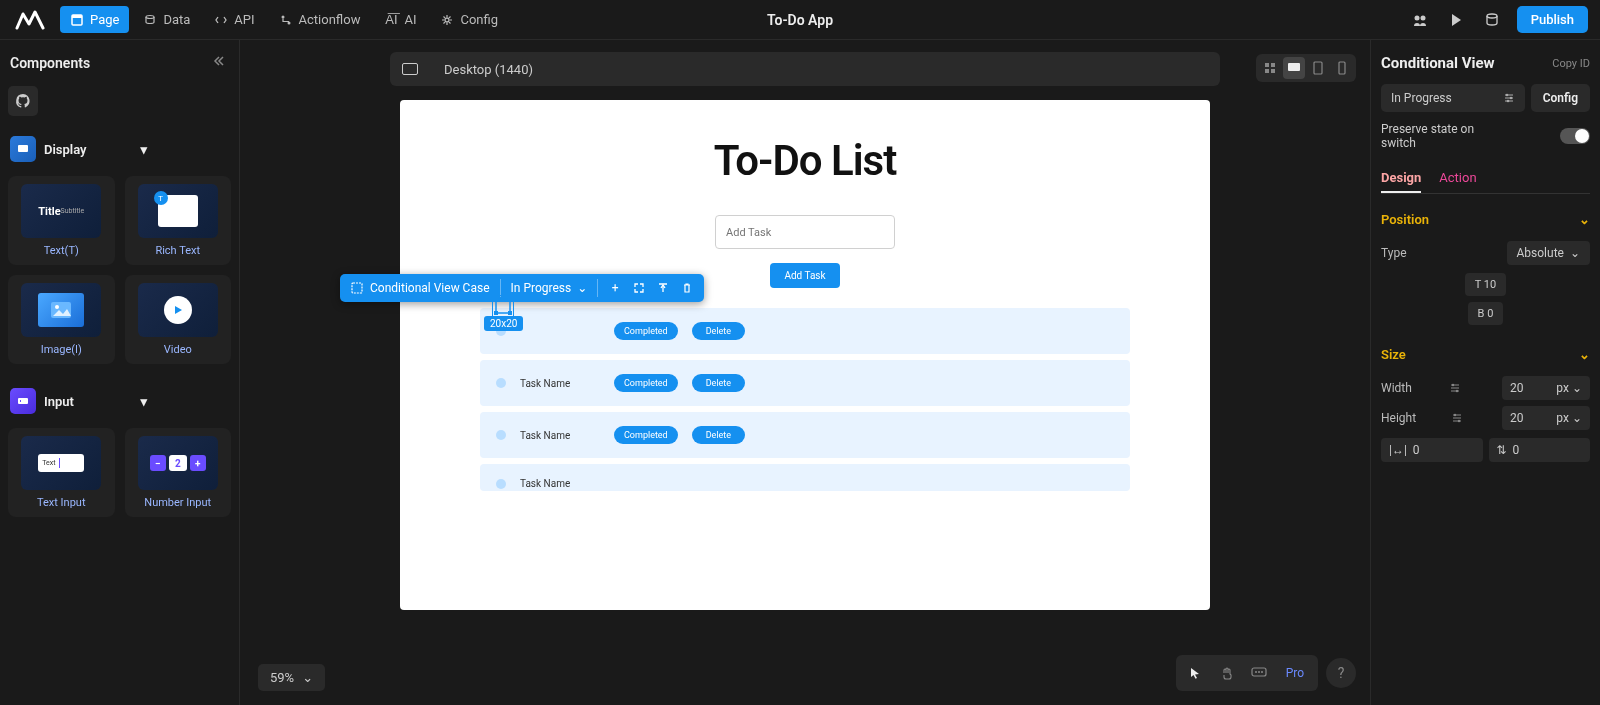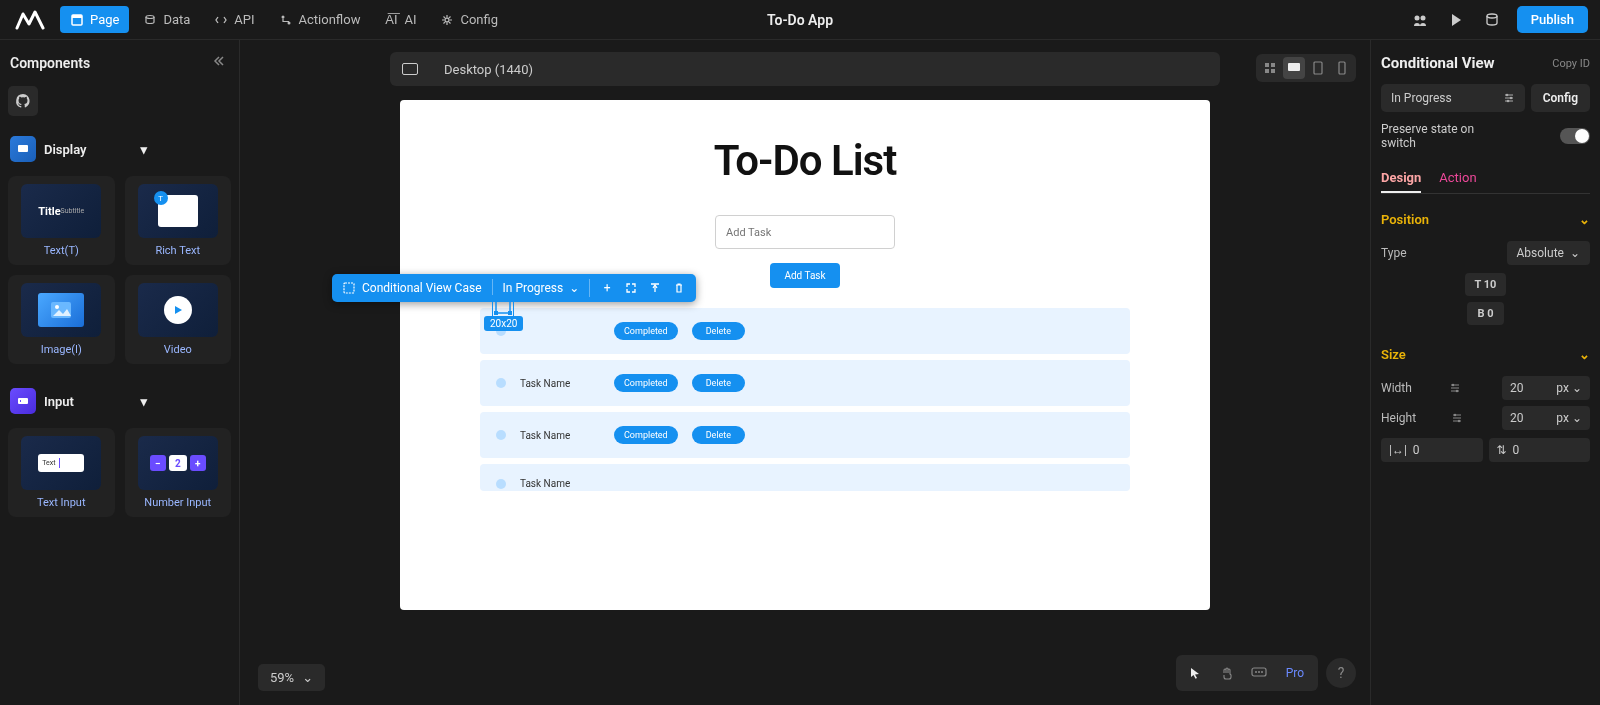--- a/index.html
+++ b/index.html
@@ -69,21 +69,21 @@
 .addtask-btn { display:block; margin:14px auto 0 auto; background:#1590f0; color:#fff; border:none; padding:7px 14px; border-radius:4px; font-size:10px; cursor:pointer; }
 
 .tasks { margin-top:20px; }
 .task-row { background:#e8f3ff; margin:6px 80px; padding:14px 16px; border-radius:4px; display:flex; align-items:center; gap:14px; }
 .task-dot { width:10px; height:10px; background:#b8ddff; border-radius:50%; }
 .task-name { font-size:10px; color:#333; width:80px; }
 .task-completed { background:#1590f0; color:#fff; font-size:9px; padding:4px 10px; border-radius:10px; cursor:pointer;}
 .task-delete { background:#1590f0; color:#fff; font-size:9px; padding:4px 14px; border-radius:10px; cursor:pointer;}
 
 
-.sel-toolbar { position:absolute; top:234px; left:92px; background:#1590f0; color:#fff; border-radius:5px; display:flex; align-items:center; height:28px; font-size:12px; box-shadow:0 2px 8px rgba(0,0,0,0.4); z-index:5; }
+.sel-toolbar { position:absolute; top:234px; left:100px; background:#1590f0; color:#fff; border-radius:5px; display:flex; align-items:center; height:28px; font-size:12px; box-shadow:0 2px 8px rgba(0,0,0,0.4); z-index:5; }
 .sel-toolbar .seg { padding:0 10px; display:flex; align-items:center; gap:6px; height:100%; }
 .sel-toolbar .sep { width:1px; height:18px; background:rgba(255,255,255,0.35); }
 .sel-toolbar .tool-icon { width:14px; height:14px; display:flex; align-items:center; justify-content:center; cursor:pointer; }
 .sel-dim { position:absolute; top:276px; left:244px; background:#1590f0; color:#fff; font-size:10px; padding:2px 6px; border-radius:3px; z-index:5;}
 .sel-box { position:absolute; top:255px; left:252px; width:22px; height:22px; border:1.5px solid #1590f0; z-index:5;}
 
 
 .zoom-badge { position:absolute; bottom:14px; left:18px; background:#2a2a2a; border-radius:5px; padding:6px 12px; font-size:13px; color:#ccc; display:flex; align-items:center; gap:8px; cursor:pointer;}
 
 
@@ -107,21 +107,21 @@
 .toggle::after { content:''; position:absolute; top:1px; right:1px; width:14px; height:14px; background:#fff; border-radius:50%; }
 
 .tabs { display:flex; gap:18px; border-bottom:1px solid #333; margin-bottom:10px; }
 .tab { padding:6px 0; font-size:13px; color:#ec4899; cursor:pointer; }
 .tab.active { color:#fca5a5; font-weight:700; border-bottom:2px solid #eee; }
 
 .section-row { display:flex; justify-content:space-between; align-items:center; padding:8px 0; font-size:13px; font-weight:600; color:#eab308; cursor:pointer;}
 .prop-row { display:flex; justify-content:space-between; align-items:center; margin:6px 0; font-size:12px; color:#bbb;}
 .prop-val { background:#2a2a2a; border-radius:4px; padding:5px 10px; font-size:12px; color:#ccc; display:flex; align-items:center; gap:6px; min-width:70px; justify-content:space-between;}
 
-.pos-box { display:flex; flex-direction:column; align-items:center; gap:6px; margin:8px 0 14px 0;font-weight:bold;}
+.pos-box { display:flex; flex-direction:column; align-items:center; gap:6px; margin:8px 0 14px 0;}
 .pos-t, .pos-b { background:#2a2a2a; border-radius:4px; padding:5px 10px; font-size:11px; color:#ccc; }
 .pos-mid { display:flex; align-items:center; gap:6px; }
 .pos-l, .pos-r { background:#2a2a2a; border-radius:4px; padding:5px 10px; font-size:11px; color:#ccc; }
 .pos-center { width:78px; height:60px; background:#2a2a2a; border-radius:6px; position:relative; display:flex; align-items:center; justify-content:center;}
 .pos-center .inner { width:22px; height:22px; background:#444; border:1px solid #666;}
 .pos-center .bar-t { position:absolute; top:6px; width:3px; height:12px; background:#1590f0;}
 .pos-center .bar-l { position:absolute; left:6px; width:12px; height:3px; background:#1590f0;}
 .pos-center .bar-r { position:absolute; right:6px; width:12px; height:3px; background:#555;}
 .pos-center .bar-b { position:absolute; bottom:6px; width:3px; height:12px; background:#555;}
 

